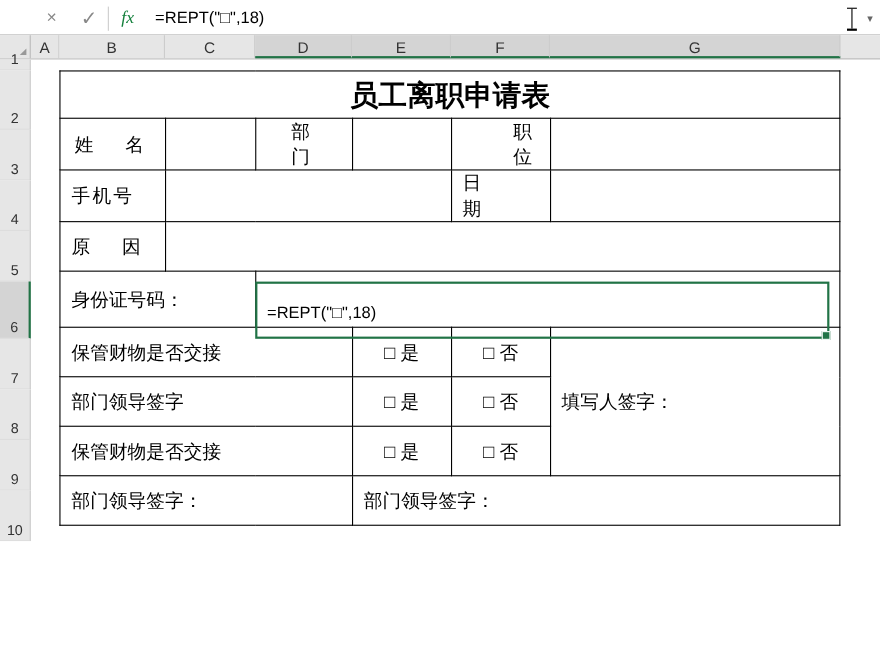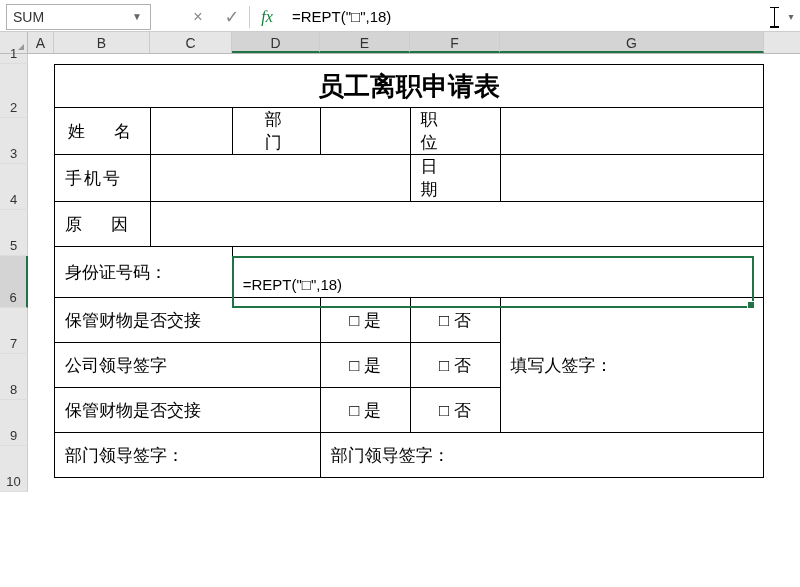--- a/index.html
+++ b/index.html
@@ -188,21 +188,21 @@
     font-size: 26px;
     font-weight: bold;
   }
   .lbl { letter-spacing: 6px; }
   .lbl2 { letter-spacing: 2px; }
   
   .wB { width: 96px; text-align: center; }
   .wC { width: 82px; }
   .wD { width: 88px; text-align: center; }
   .wE { width: 90px; }
-  .wF { width: 90px; }
+  .wF { width: 90px; text-align: right; }
   .wG { width: 264px; }
 
   .chk { font-size:16px; }
   .center { text-align:center; }
   
   
   .active-sel {
     position: absolute;
     border: 2px solid #217346;
     background: rgba(255,255,255,0);
@@ -226,24 +226,20 @@
     font-size:15px;
     color:#000;
     font-family: Arial, sans-serif;
     padding-top:24px;
   }
 </style>
 </head>
 <body>
 
 <div class="formula-bar">
-  <div class="name-box">
-    <span class="name-box-text">SUM</span>
-    <span class="name-box-dd">▼</span>
-  </div>
   <div class="fb-gap"></div>
   <div class="fb-btn cancel">
       <span>×</span>
     </div>
   <div class="fb-btn enter">
       <span>✓</span>
     </div>
   <div class="fb-divider"></div>
   <div class="fb-btn fx">
       <span>fx</span>
@@ -327,21 +323,21 @@
             <div class="cell-editing">=REPT("□",18)</div>
           </td>
         </tr>
         <tr>
           <td colspan="3">保管财物是否交接</td>
           <td class="center chk">□ 是</td>
           <td class="center chk">□ 否</td>
           <td rowspan="3">填写人签字：</td>
         </tr>
         <tr>
-          <td colspan="3">公司领导签字</td>
+          <td colspan="3">部门领导签字</td>
           <td class="center chk">□ 是</td>
           <td class="center chk">□ 否</td>
         </tr>
         <tr>
           <td colspan="3">保管财物是否交接</td>
           <td class="center chk">□ 是</td>
           <td class="center chk">□ 否</td>
         </tr>
         <tr>
           <td colspan="3">部门领导签字：</td>

